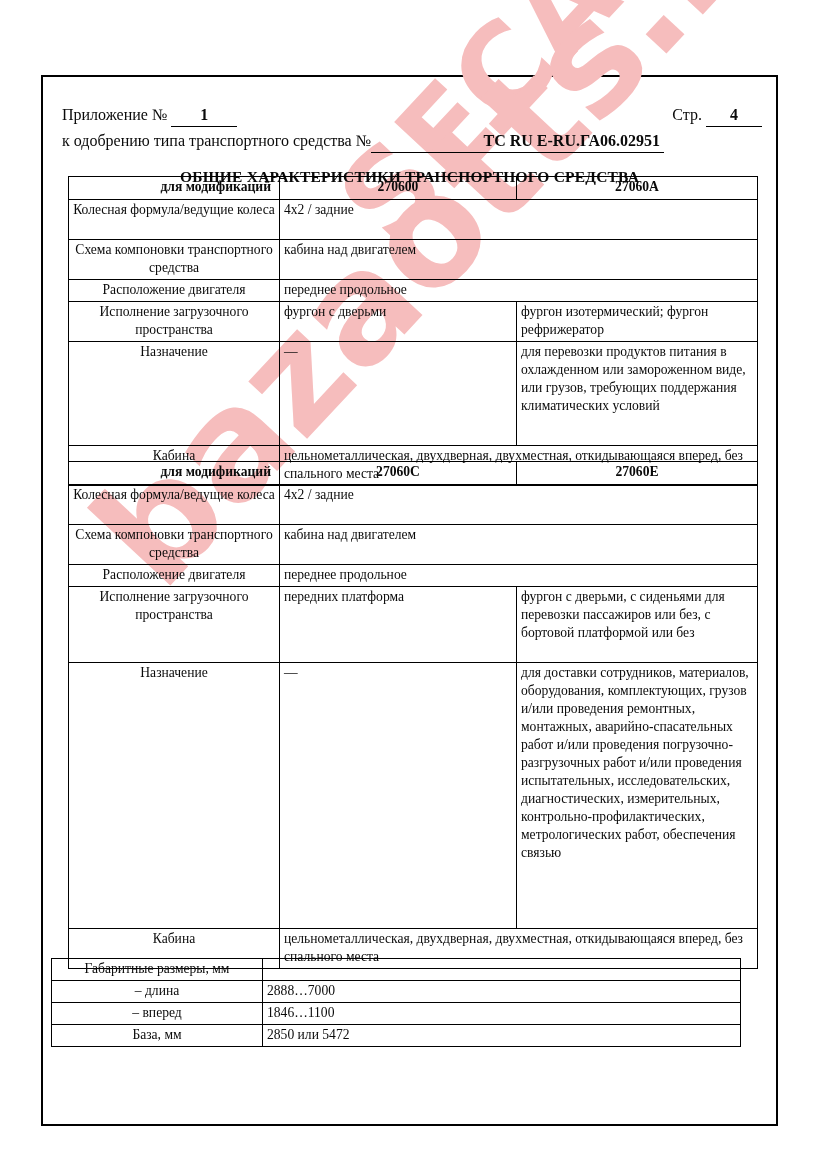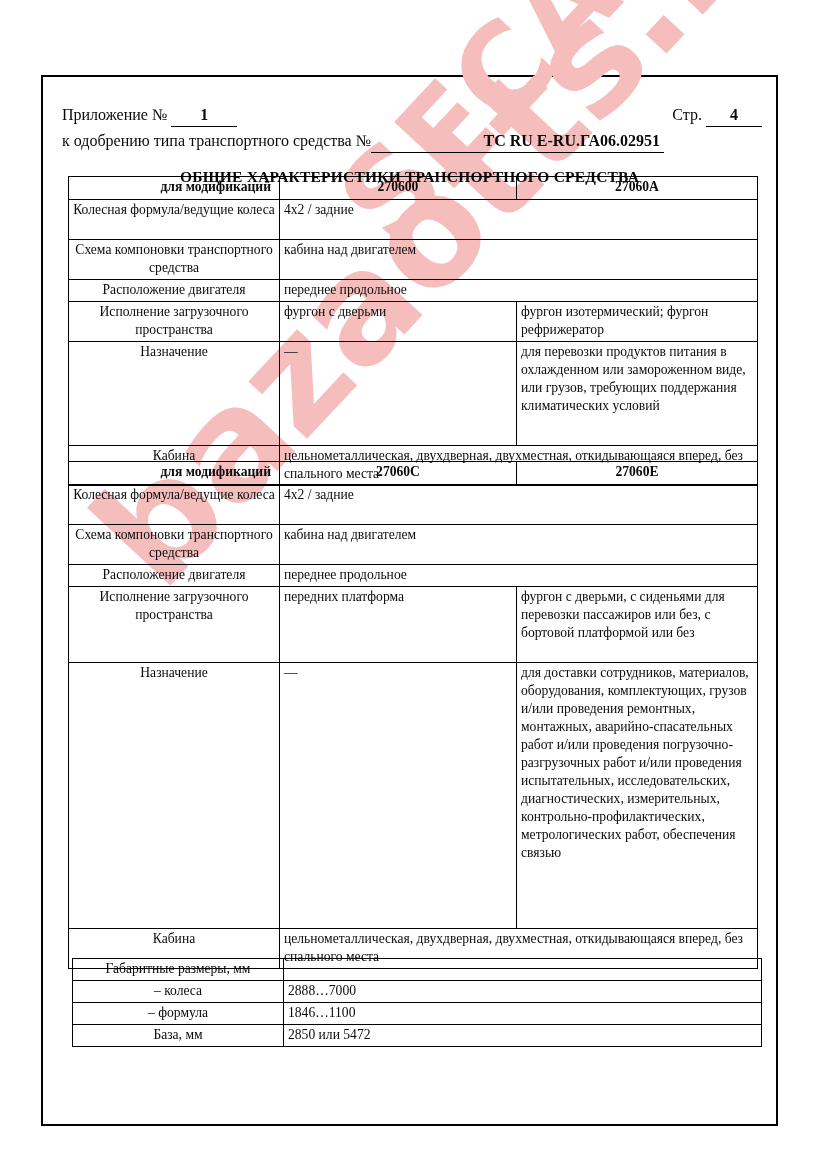--- a/index.html
+++ b/index.html
@@ -139,21 +139,21 @@
     line-height: 17px;
     padding-top: 0px;
     border-radius: 10px;
   }
   .hdr-cell.right { text-align: right; padding-right: 8px; }
   .lbl { text-align: center; }
   .ctr { }
 
   #table-1 { left: 68px; top: 176px; width: 689px; }
   #table-2 { left: 68px; top: 461px; width: 689px; }
-  #table-3 { left: 72px; top: 958px; width: 689px; }
+  #table-3 { left: 51px; top: 958px; width: 689px; }
 
   #table-3 col.d1 { width: 211px; }
   #table-3 col.d2 { width: 478px; }
 
   .h-row-2 { height: 36px; }
   .h-row-1 { height: 18px; }
 
   .dash { letter-spacing: 0; }
   .indent { padding-left: 34px; }
 </style>
@@ -271,25 +271,25 @@
     <colgroup>
         <col class="d1">
         <col class="d2">
       </colgroup>
     <tbody>
       <tr>
         <td class="lbl h-row-1">Габаритные размеры, мм</td>
         <td class="ctr"></td>
       </tr>
       <tr>
-        <td class="lbl indent h-row-1">–   колеса</td>
+        <td class="lbl indent h-row-1">–   длина</td>
         <td class="ctr">2888…7000</td>
       </tr>
       <tr>
-        <td class="lbl indent h-row-1">–   формула</td>
+        <td class="lbl indent h-row-1">–   вперед</td>
         <td class="ctr">1846…1100</td>
       </tr>
       <tr>
         <td class="lbl h-row-1">База, мм</td>
         <td class="ctr">2850 или 5472</td>
       </tr>
     </tbody>
   </table>
 
 </div>

